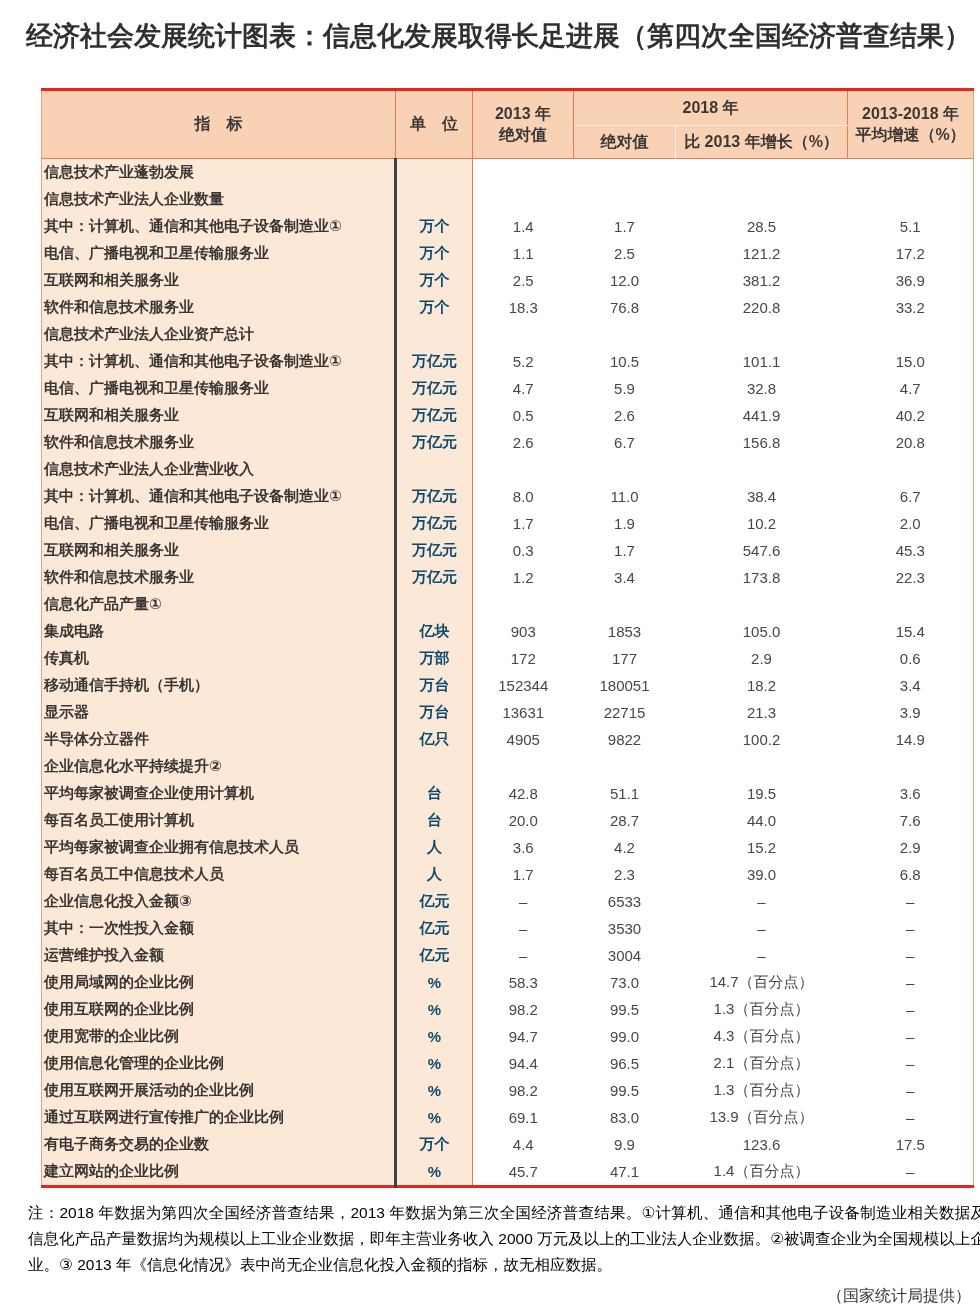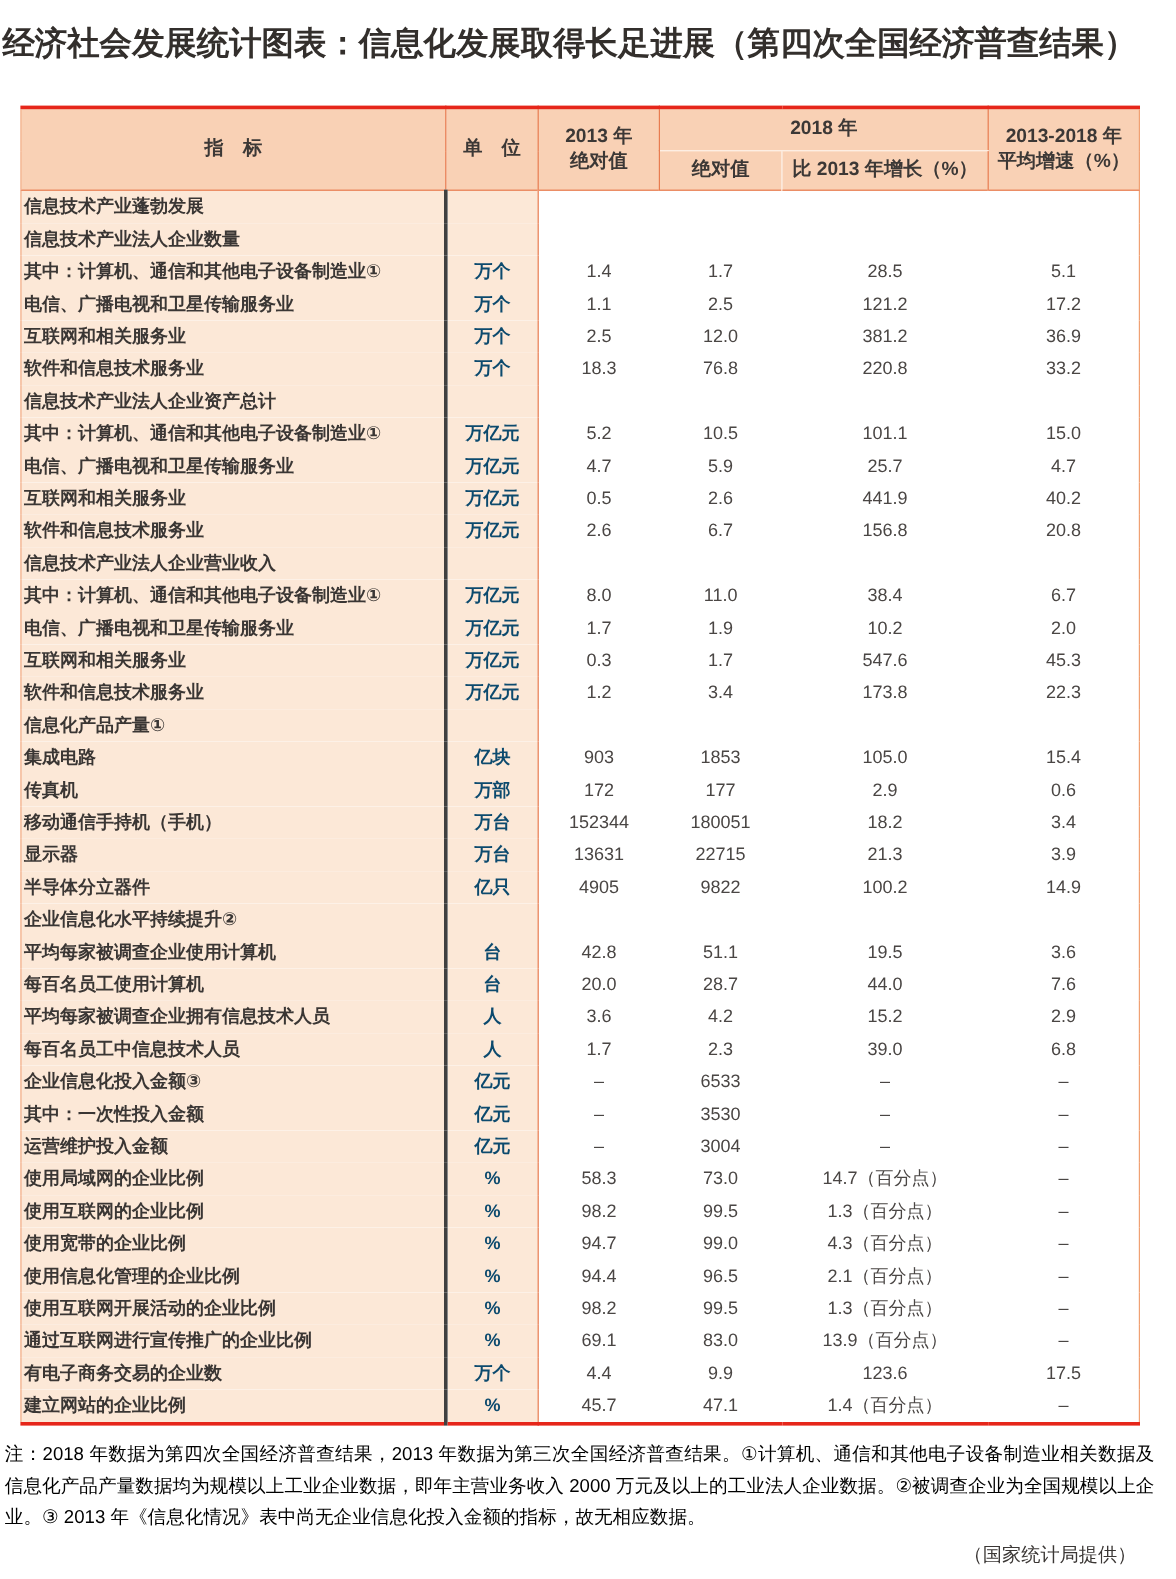--- a/index.html
+++ b/index.html
@@ -1,21 +1,21 @@
 <!DOCTYPE html>
 <html lang="zh"><head>
 <meta charset="utf-8">
 <style>
   html,body{margin:0;padding:0;}
   body{
     width:980px;height:1316px;background:#ffffff;
     font-family:"Liberation Sans","DejaVu Sans",sans-serif;
     color:#3c3836;position:relative;
   }
-  .page{padding:12px 10px 0 2px;}
+  .page{padding:12px 10px 0 26px;}
   .page-title{
     font-size:27px;font-weight:bold;color:#332f2c;
     letter-spacing:0px;margin:6px 0 0 0;white-space:nowrap;
   }
   .stat-table{
     border-collapse:collapse;table-layout:fixed;
     width:932px;margin:34px 0 0 15px;
     border-top:3px solid #e6261a;border-bottom:3px solid #e6261a;
     border-left:1px solid #f0a173;border-right:1px solid #f0a173;
   }
@@ -155,21 +155,21 @@
           <td class="num">5.2</td>
           <td class="num">10.5</td>
           <td class="num">101.1</td>
           <td class="num">15.0</td>
         </tr>
         <tr>
           <td class="indicator ind3">电信、广播电视和卫星传输服务业</td>
           <td class="unit">万亿元</td>
           <td class="num">4.7</td>
           <td class="num">5.9</td>
-          <td class="num">25.7</td>
+          <td class="num">32.8</td>
           <td class="num">4.7</td>
         </tr>
         <tr>
           <td class="indicator ind3">互联网和相关服务业</td>
           <td class="unit">万亿元</td>
           <td class="num">0.5</td>
           <td class="num">2.6</td>
           <td class="num">441.9</td>
           <td class="num">40.2</td>
         </tr>

